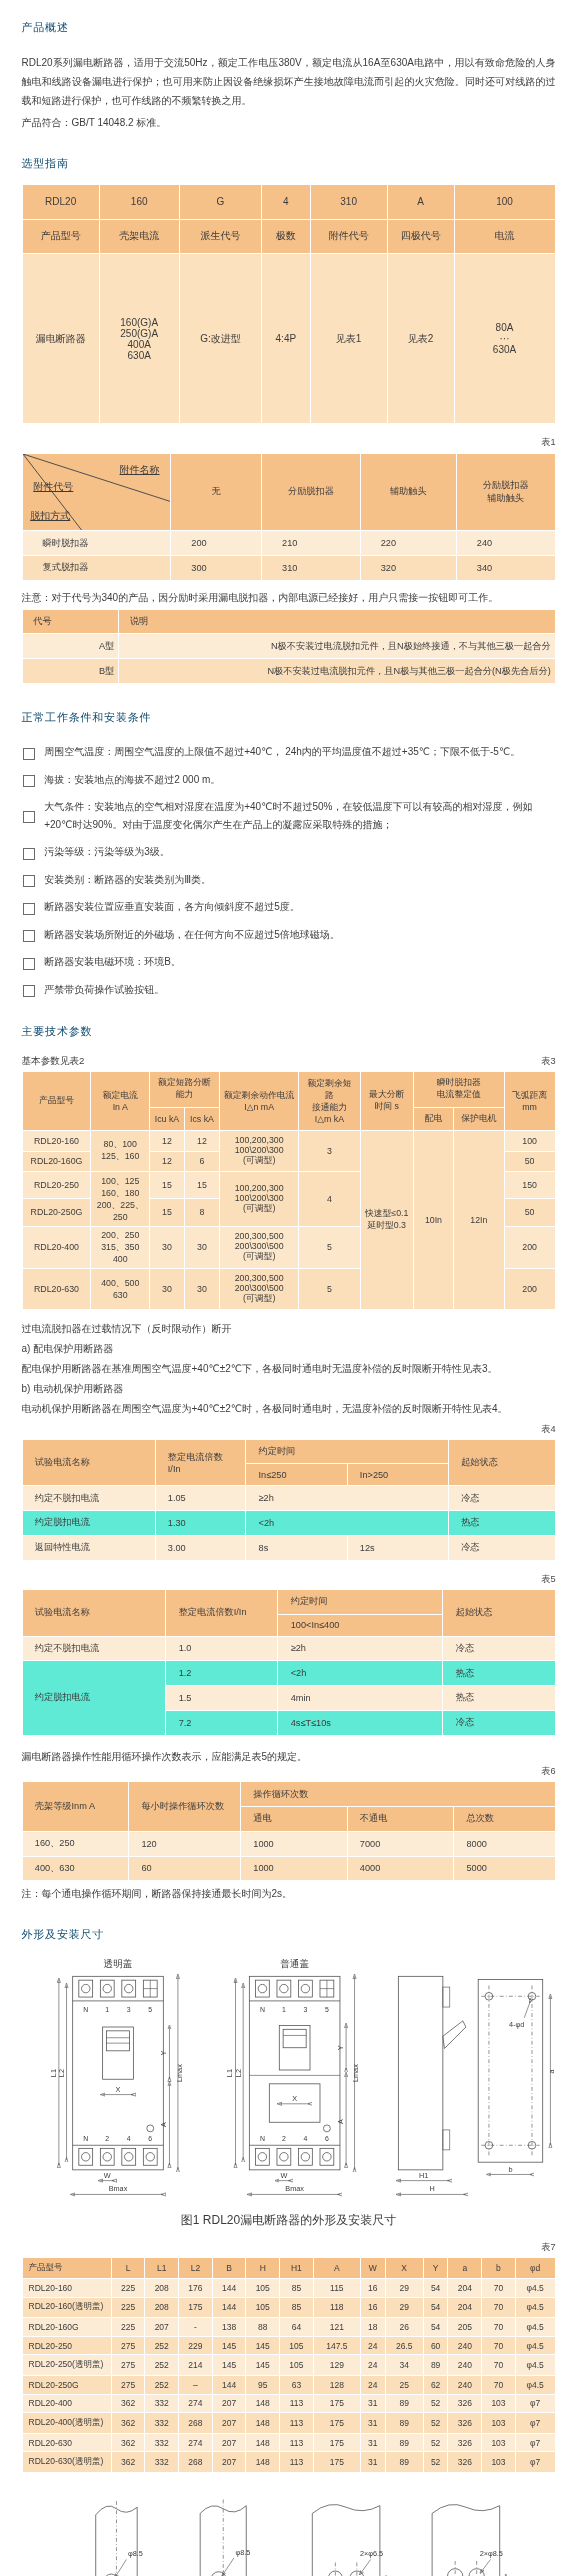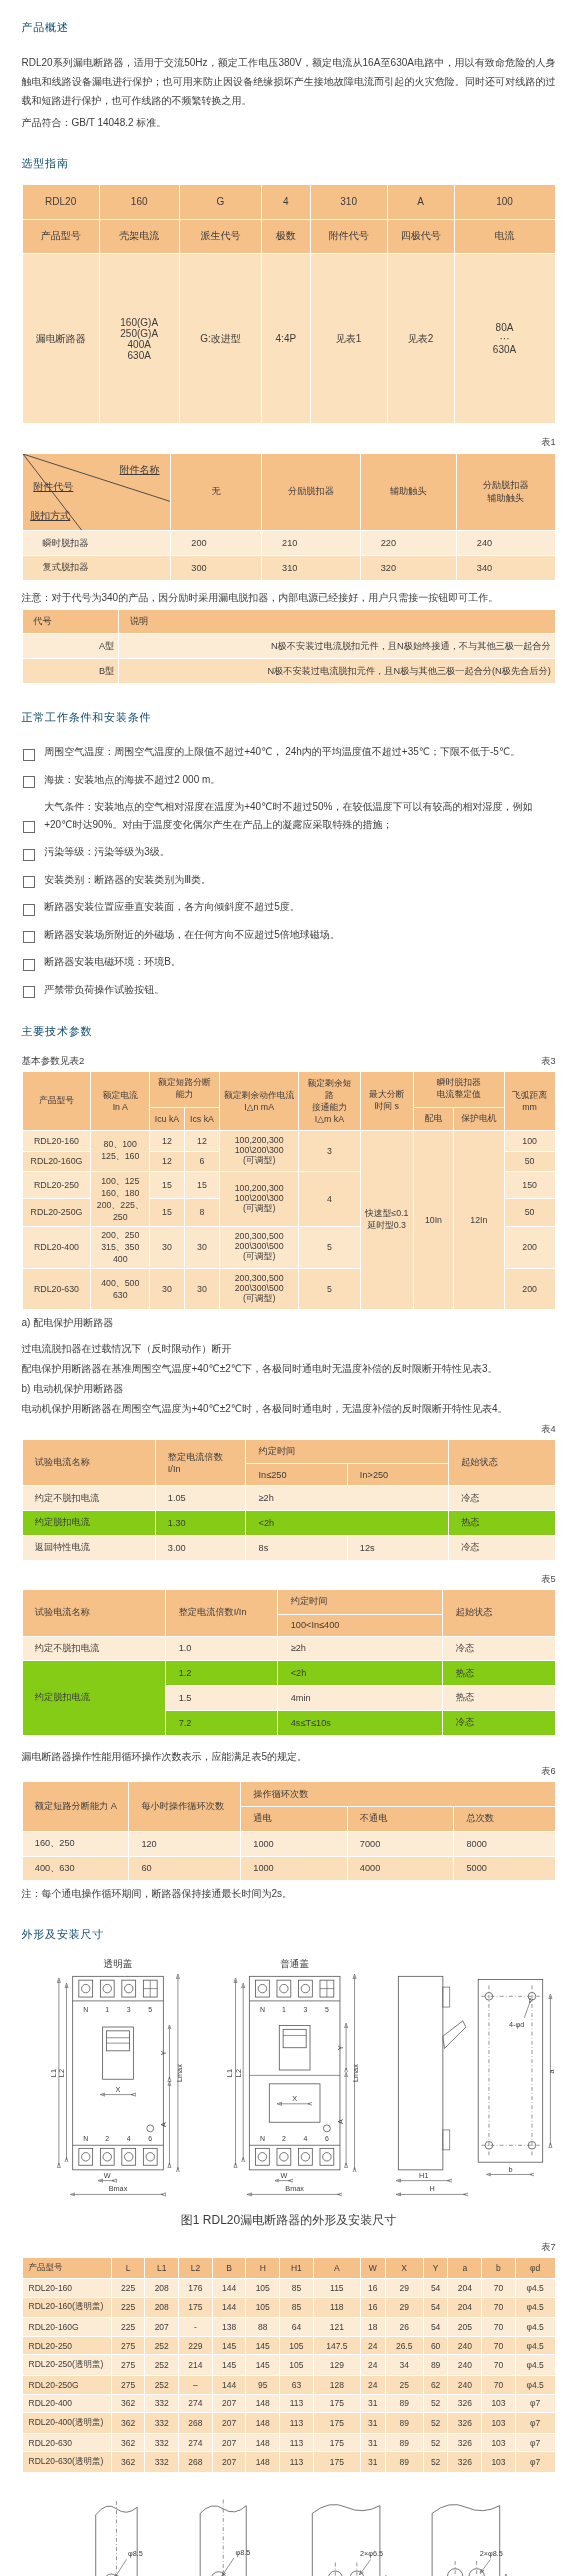--- a/index.html
+++ b/index.html
@@ -8,21 +8,21 @@
   h2.sec {color:#0c4a6e; font-size:11px; font-weight:normal; margin:26px 0 0; letter-spacing:0.8px;}
   h2.sec.first {margin-top:9.2px;}
   .body-text {font-size:10px; line-height:1.9; margin:18.4px 0 0; text-align:justify;}
   .line {font-size:10px; margin:6.1px 0 0;}
   .tbl-label {text-align:right; font-size:9.2px; color:#4a4a4a; margin:12.3px 0 3.1px;}
   .row-between {display:flex; justify-content:space-between; align-items:flex-end; font-size:9.6px; margin:15.4px 0 3.1px;}
   table.tbl {width:100%; border-collapse:separate; border-spacing:1.5px; margin:3.1px 0 0;}
   .tbl th,.tbl td {font-size:9.2px; padding:5.4px 3.8px; text-align:center; white-space:pre-line; vertical-align:middle; font-weight:normal;}
   .hd {background:#f6c089;}
   .cl {background:#fcebd5;}
-  .cd {background:#84cc16;}
+  .cd {background:#5eead4;}
   
   tbody.gen tr:nth-child(odd) td {background:#fcebd5;}
   tbody.gen tr:nth-child(even) td {background:#fbdfba;}
   
   .sel td.val {height:158px; background:#fbe1bd; font-size:10px;}
   .sel .hd {height:23px; font-size:10px;margin-top:29px;}
   
   .corner {position:relative; width:28%; height:66px; padding:0;}
   .corner svg {position:absolute; inset:0; width:100%; height:100%;}
   .corner .lb {position:absolute; font-size:10px;text-decoration:underline;}
@@ -32,21 +32,21 @@
   .t1 tbody td {text-align:left; padding-left:20px;}
   .t2 td {text-align:right; padding-left:10.8px;}
   .t2 th {text-align:left; padding-left:10.8px;}
   .t3 th {font-size:8.8px;}
   .t3 td {font-size:8.8px; padding:3.8px 3.1px; background:#fce7cb;}
   .t3 td.sh {background:#fbdfba;}
   .t45 th,.t45 td {text-align:left; padding-left:12.3px;}
   .t7 th,.t7 td {font-size:8.5px; padding:3.8px 1.5px;}
   .t7 td:first-child,.t7 th:first-child {text-align:left; padding-left:6.1px;}
   .cond-list {margin-top:14px;}
-  .cond-item {display:flex; align-items:flex-end; margin:0 0 10px; font-size:10px; line-height:1.75;}
+  .cond-item {display:flex; align-items:center; margin:0 0 10px; font-size:10px; line-height:1.75;}
   .cond-item .box {flex:0 0 auto; width:10px; height:10px; border:1.2px solid #6a6a6a; margin:3.1px 9.2px 0 1.5px;}
   .fig-caption {text-align:center; font-size:12px; color:#3c3c3c; margin:4.6px 0 0;}
   .figwrap {margin-top:14px;}
   svg text {font-family:"Liberation Sans","DejaVu Sans",sans-serif; fill:#3a3a3a;}
   svg .dim {font-size:9.5px;}
   svg .term {font-size:9px;}
   svg .vtitle {font-size:12.5px;}
   svg .bname {font-size:11px;}
   svg line,svg rect,svg path,svg circle,svg polygon {stroke:#4e4e4e; fill:none; stroke-width:1;}
   svg .dash {stroke-dasharray:5 3 1 3; stroke-width:0.8;}
@@ -292,22 +292,22 @@
         <td class="sh">30</td>
         <td class="sh">200,300,500
 200\300\500
 (可调型)</td>
         <td class="sh">5</td>
         <td class="sh">200</td>
       </tr>
     </tbody>
   </table>
 
+  <p class="line" style="margin-top:12.3px">过电流脱扣器在过载情况下（反时限动作）断开</p>
   <p class="line">a) 配电保护用断路器</p>
-  <p class="line" style="margin-top:12.3px">过电流脱扣器在过载情况下（反时限动作）断开</p>
   <p class="line">配电保护用断路器在基准周围空气温度+40℃±2℃下，各极同时通电时无温度补偿的反时限断开特性见表3。</p>
   <p class="line">b) 电动机保护用断路器</p>
   <p class="line">电动机保护用断路器在周围空气温度为+40℃±2℃时，各极同时通电时，无温度补偿的反时限断开特性见表4。</p>
 
   <div class="tbl-label" style="margin-top:6.1px">表4</div>
   <table class="tbl t45">
     <thead>
       <tr>
         <th class="hd" rowspan="2" style="width:25%">试验电流名称</th>
         <th class="hd" rowspan="2" style="width:17%">整定电流倍数
@@ -380,21 +380,21 @@
         <td class="cd">冷态</td>
       </tr>
     </tbody>
   </table>
 
   <p class="line" style="margin-top:14px">漏电断路器操作性能用循环操作次数表示，应能满足表5的规定。</p>
   <div class="tbl-label" style="margin-top:1.5px">表6</div>
   <table class="tbl t45">
     <thead>
       <tr>
-        <th class="hd" rowspan="2" style="width:20%">额定短路分断能力 A</th>
+        <th class="hd" rowspan="2" style="width:20%">壳架等级Inm A</th>
         <th class="hd" rowspan="2" style="width:21%">每小时操作循环次数</th>
         <th class="hd" colspan="3">操作循环次数</th>
       </tr>
       <tr>
         <th class="hd" style="width:20%">通电</th>
         <th class="hd" style="width:20%">不通电</th>
         <th class="hd">总次数</th>
       </tr>
     </thead>
     <tbody class="gen">

